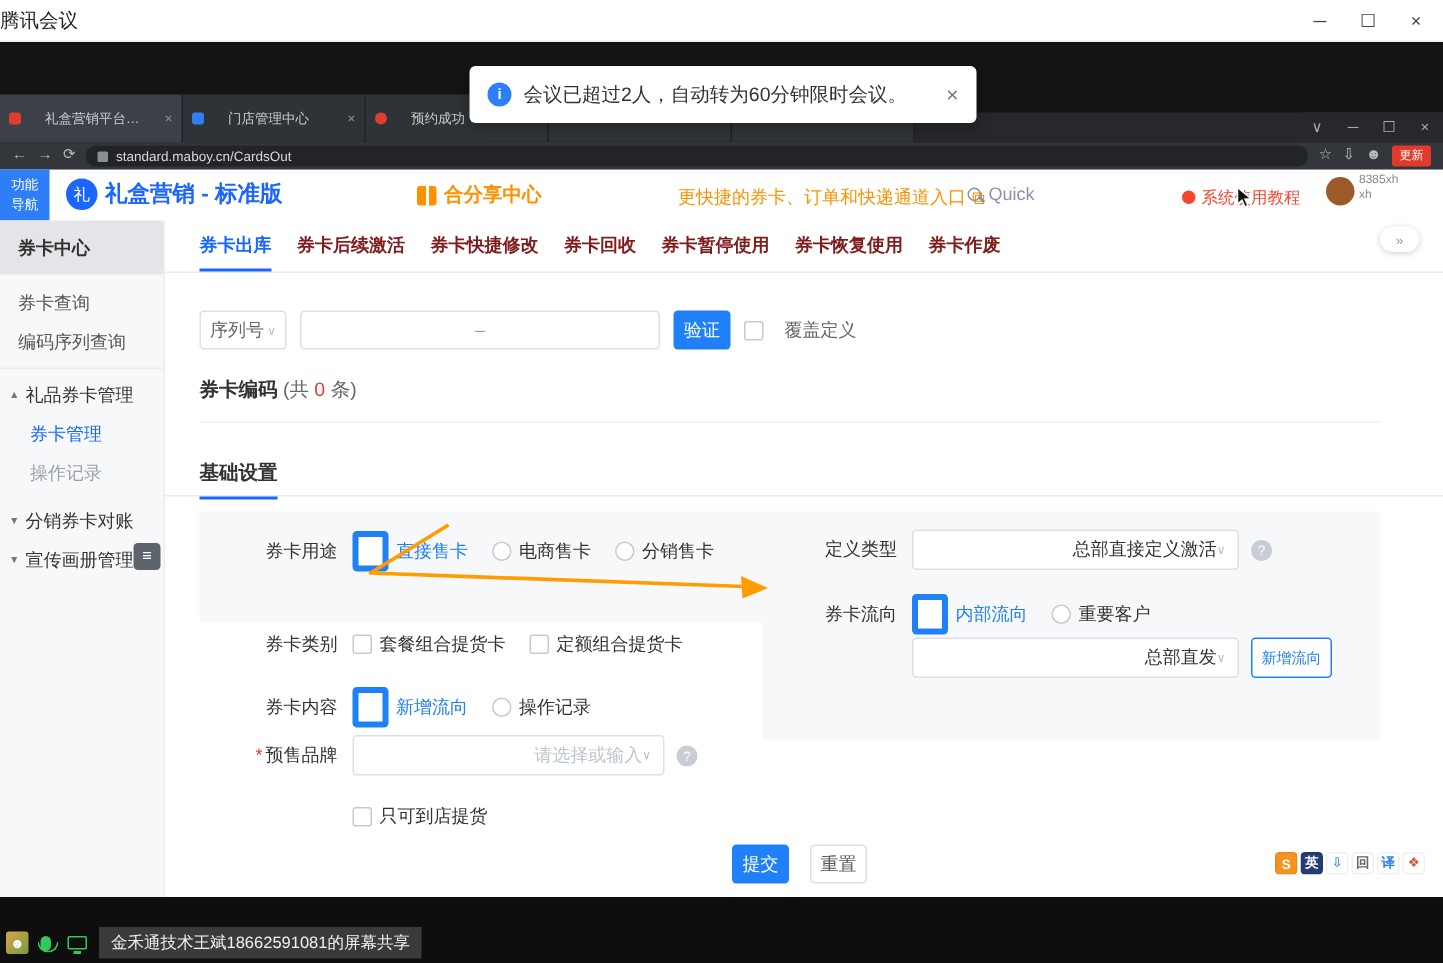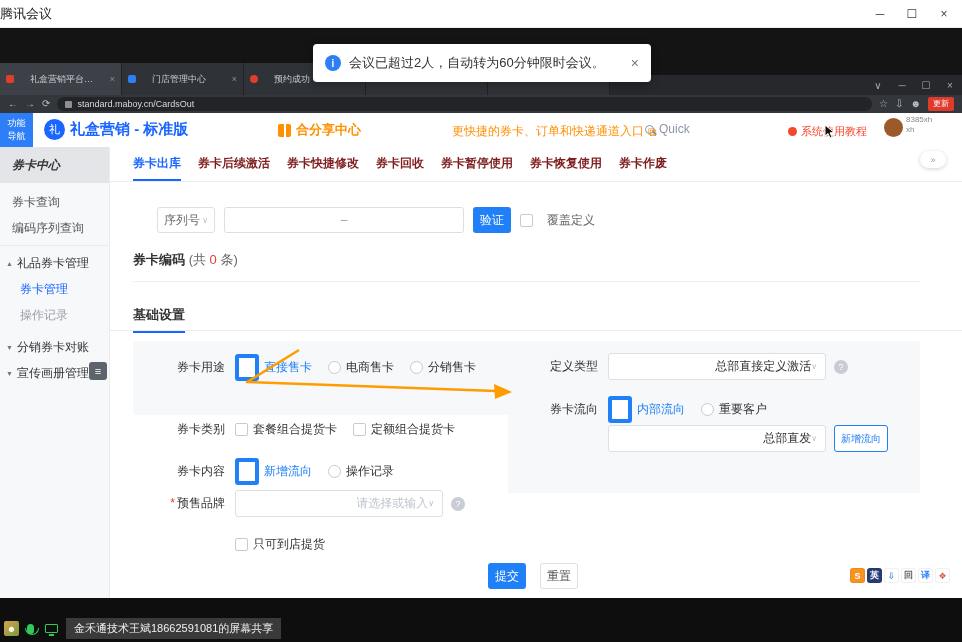--- a/index.html
+++ b/index.html
@@ -46,40 +46,40 @@
   .quick{position:absolute;top:122px;left:645px;display:flex;align-items:center;gap:5px;font-size:12px;color:#8a94a6;}
   .mag{width:9px;height:9px;border:1.5px solid #8a94a6;border-radius:50%;position:relative;}
   .mag::after{content:"";position:absolute;width:5px;height:1.5px;background:#8a94a6;transform:rotate(45deg);right:-4px;bottom:-1px;}
   .tutorial{position:absolute;top:124px;left:788px;display:flex;align-items:center;gap:4px;font-size:11px;color:#f5472d;}
   .dot-icon{width:9px;height:9px;border-radius:50%;background:#f5472d;}
   .avatar{position:absolute;top:118px;left:884px;width:19px;height:19px;border-radius:50%;background:#9c5a2a;}
   .username{position:absolute;top:115px;left:906px;font-size:8px;color:#888;line-height:1.3;}
 
   
   .sidebar{position:absolute;top:147px;left:0;width:110px;height:451px;background:#f7f8fa;border-right:1px solid #ececec;font-size:12px;}
-  .sb-header{height:36px;line-height:36px;padding-left:12px;background:#e3e5e8;font-weight:bold;color:#333;font-style:italic;}
+  .sb-header{height:36px;line-height:36px;padding-left:12px;background:#e3e5e8;font-weight:bold;color:#333;}
   .sb-pad{height:6px;}
   .sb-item{height:26px;line-height:26px;padding-left:12px;color:#555;white-space:nowrap;}
   .sb-item.sub{padding-left:20px;}
   .sb-item.active{color:#1a66ff;}
   .sb-item.dim{color:#9aa0a8;}
   .sb-divider{height:1px;background:#ebebeb;margin:4px 0;}
   .sb-group{height:26px;display:flex;align-items:center;gap:4px;padding-left:6px;color:#333;white-space:nowrap;}
   .tri{font-size:7px;color:#777;}
   .sb-handle{position:absolute;left:89px;top:362px;width:18px;height:18px;background:#5d646b;border-radius:3px;color:#fff;font-size:11px;display:flex;align-items:center;justify-content:center;z-index:3;}
 
   
   .ctabs{position:absolute;top:147px;left:110px;width:852px;height:35px;border-bottom:1px solid #ececec;display:flex;align-items:stretch;gap:17px;padding-left:23px;font-size:12px;background:#fff;}
   .ctab{display:flex;align-items:center;font-weight:bold;color:#7f1d1d;white-space:nowrap;border-bottom:2px solid transparent;}
   .ctab.active{color:#1a66ff;border-bottom-color:#1a66ff;}
   .expand-pill{position:absolute;right:16px;top:151px;width:26px;height:17px;background:#fff;border-radius:9px;box-shadow:0 1px 4px rgba(0,0,0,.18);display:flex;align-items:center;justify-content:center;font-size:9px;color:#999;z-index:3;}
 
   
   .filter{position:absolute;top:207px;left:133px;display:flex;align-items:center;gap:9px;font-size:12px;}
-  .sel-sm{width:58px;height:26px;border:1px solid #dcdfe6;border-radius:3px;background:#fff;display:flex;align-items:center;justify-content:space-between;padding:0 6px;color:#666;margin-left:24px;}
+  .sel-sm{width:58px;height:26px;border:1px solid #dcdfe6;border-radius:3px;background:#fff;display:flex;align-items:center;justify-content:space-between;padding:0 6px;color:#666;}
   .chev{font-size:8px;color:#b9bfc9;}
   .range-input{width:240px;height:26px;border:1px solid #dcdfe6;border-radius:3px;background:#fff;display:flex;align-items:center;justify-content:center;color:#999;}
   .btn-verify{width:38px;height:26px;background:#2080f7;color:#fff;border-radius:3px;display:flex;align-items:center;justify-content:center;}
   .chk{width:13px;height:13px;border:1px solid #c6cad1;border-radius:2px;background:#fff;flex:none;}
   .chk-label{color:#666;margin-left:5px;}
 
   
   .codes{position:absolute;top:251px;left:133px;font-size:13px;color:#333;}
   .codes .t{font-weight:bold;}
   .codes .c{font-size:13px;color:#666;}

